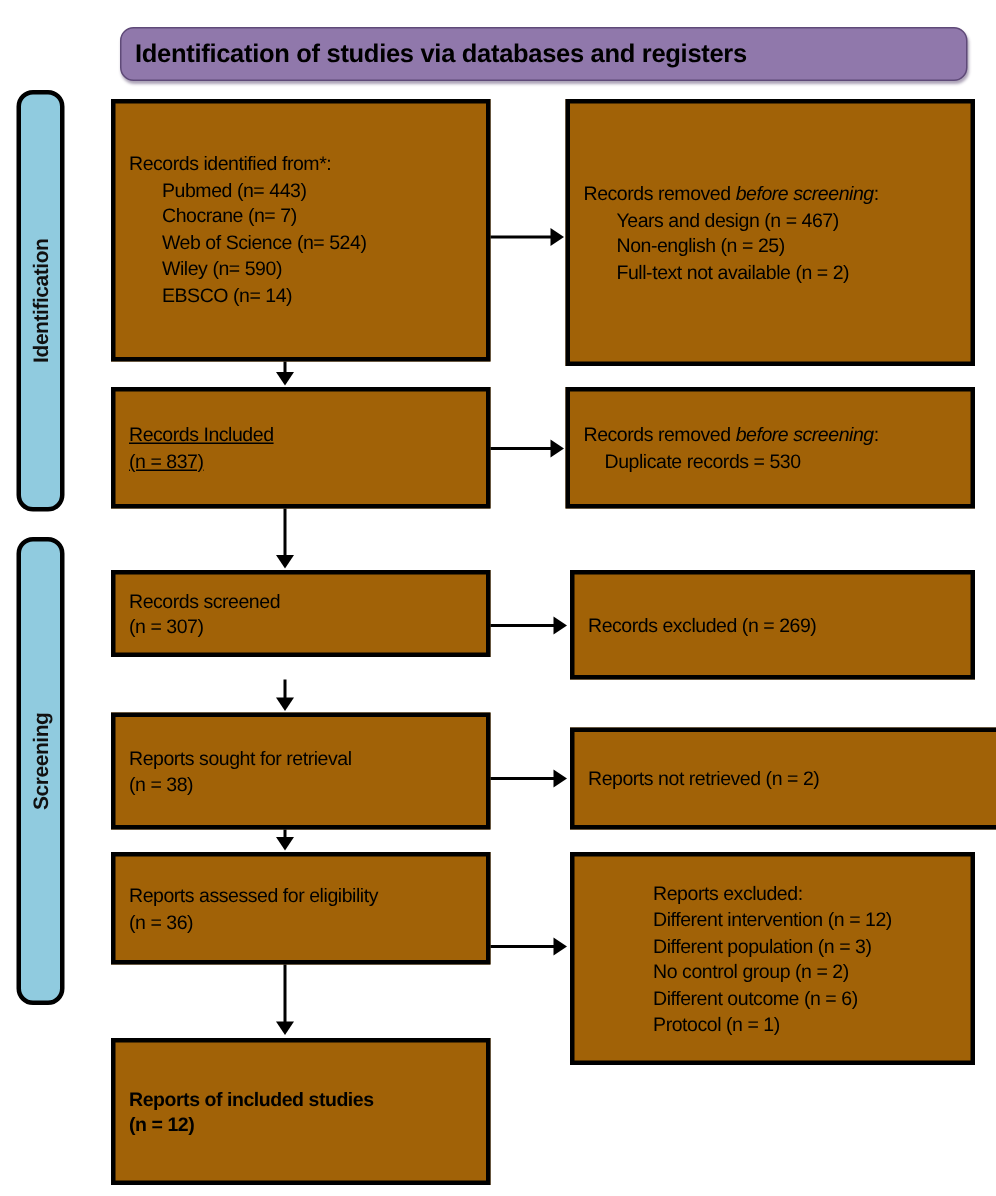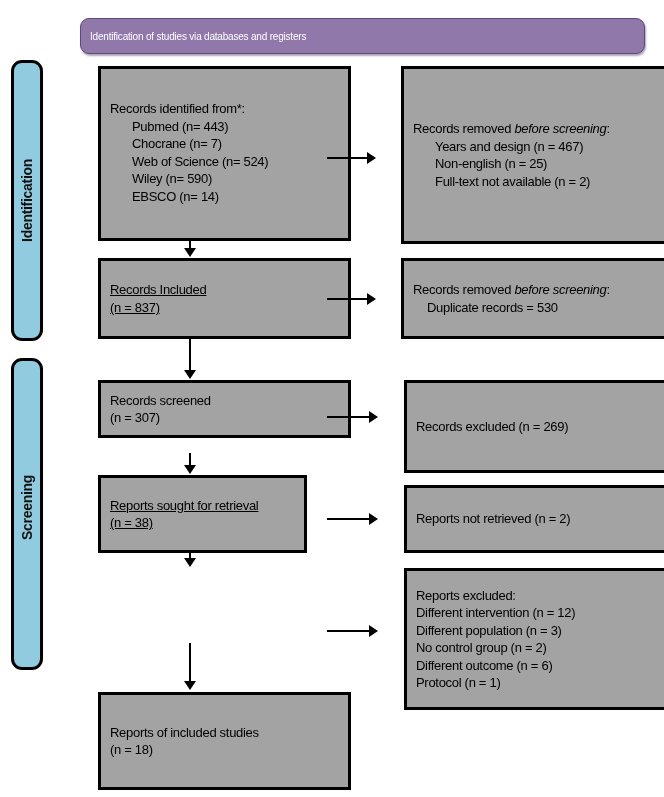--- a/index.html
+++ b/index.html
@@ -29,23 +29,23 @@
     height: 36px;
     background: #9078ab;
     border: 1px solid #5f4a78;
     border-radius: 9px;
     box-sizing: border-box;
     display: flex;
     align-items: center;
     box-shadow: 1px 2px 2px rgba(70,50,95,0.45);
   }
   .header-banner .banner-text {
-    font-size: 10px;
-    font-weight: normal;
-    color: #ffffff;
+    font-size: 17px;
+    font-weight: bold;
+    color: #000000;
     padding-left: 9px;
     letter-spacing: -0.2px;
     white-space: nowrap;
   }
 
   
   .stage-band {
     position: absolute;
     width: 32px;
     background: #90cbdf;
@@ -66,52 +66,51 @@
     letter-spacing: -0.3px;
     white-space: nowrap;
   }
   #band-identification { left: 11px; top: 60px; height: 281px; }
   #band-screening      { left: 11px; top: 358px; height: 312px; }
   #band-screening .stage-label { transform: rotate(180deg) translateY(7px); }
 
   
   .flow-box {
     position: absolute;
-    background: #a3a3a3;
+    background: #a16207;
     border: 3px solid #000000;
     box-sizing: border-box;
     display: flex;
     flex-direction: column;
     justify-content: center;
     padding: 0 9px;
-    margin-left: 24px;
   }
   .flow-box .line {
     font-size: 13px;
     line-height: 17.5px;
     color: #000000;
     letter-spacing: -0.3px;
     white-space: nowrap;
   }
   .flow-box .line.indent { padding-left: 22px; }
   .flow-box .line.indent-sm { padding-left: 14px; }
   .flow-box .line i { }
 
   
   #box-identified      { left: 74px;  top: 66px;  width: 253px; height: 175px; }
   #box-removed-before  { left: 377px; top: 66px;  width: 273px; height: 178px; }
   #box-included        { left: 74px;  top: 258px; width: 253px; height: 81px; text-decoration: underline;  }
   #box-removed-dup     { left: 377px; top: 258px; width: 273px; height: 81px;  }
   #box-screened        { left: 74px;  top: 380px; width: 253px; height: 58px;  }
-  #box-excluded        { left: 380px; top: 380px; width: 270px; height: 93px;  }
-  #box-sought          { left: 74px;  top: 475px; width: 209px; height: 78px; text-decoration: underline;  }
+  #box-excluded        { left: 380px; top: 380px; width: 270px; height: 73px;  }
+  #box-sought          { left: 74px;  top: 475px; width: 253px; height: 78px;  }
   #box-not-retrieved   { left: 380px; top: 485px; width: 314px; height: 68px;  }
   #box-assessed        { left: 74px;  top: 568px; width: 253px; height: 75px;  }
-  #box-reports-excl    { left: 380px; top: 568px; width: 270px; height: 142px; }
-  #box-final           { left: 74px;  top: 692px; width: 253px; height: 98px;  }
+  #box-reports-excl    { left: 380px; top: 568px; width: 270px; height: 142px; align-items: center; }
+  #box-final           { left: 74px;  top: 692px; width: 253px; height: 98px; font-weight: bold;  }
 
   
   #box-excluded, #box-not-retrieved, #box-removed-dup { justify-content: center; }
   #box-identified .stack { margin-top: -2px; }
 
   
   .conn {
     position: absolute;
     background: #000000;
   }
@@ -191,35 +190,39 @@
 
   <div class="flow-box" id="box-sought">
     <div class="line">Reports sought for retrieval</div>
     <div class="line">(n = 38)</div>
   </div>
 
   <div class="flow-box" id="box-not-retrieved">
     <div class="line">Reports not retrieved (n = 2)</div>
   </div>
 
+  <div class="flow-box" id="box-assessed">
+    <div class="line">Reports assessed for eligibility</div>
+    <div class="line">(n = 36)</div>
+  </div>
 
   <div class="flow-box" id="box-reports-excl">
     <div class="stack">
       <div class="line">Reports excluded:</div>
       <div class="line">Different intervention (n = 12)</div>
       <div class="line">Different population (n = 3)</div>
       <div class="line">No control group (n = 2)</div>
       <div class="line">Different outcome (n = 6)</div>
       <div class="line">Protocol (n = 1)</div>
     </div>
   </div>
 
   <div class="flow-box" id="box-final">
     <div class="line">Reports of included studies</div>
-    <div class="line">(n = 18)</div>
+    <div class="line">(n = 12)</div>
   </div>
 
   <div class="conn h" style="left:327px; top:157px; width:41px;"></div>
   <div class="arrowhead right" style="left:367px; top:152px;"></div>
 
   <div class="conn v" style="left:189px; top:241px; width:2px; height:9px;"></div>
   <div class="arrowhead down" style="left:184px; top:248px;"></div>
 
   <div class="conn h" style="left:327px; top:298px; width:41px;"></div>
   <div class="arrowhead right" style="left:367px; top:293px;"></div>

